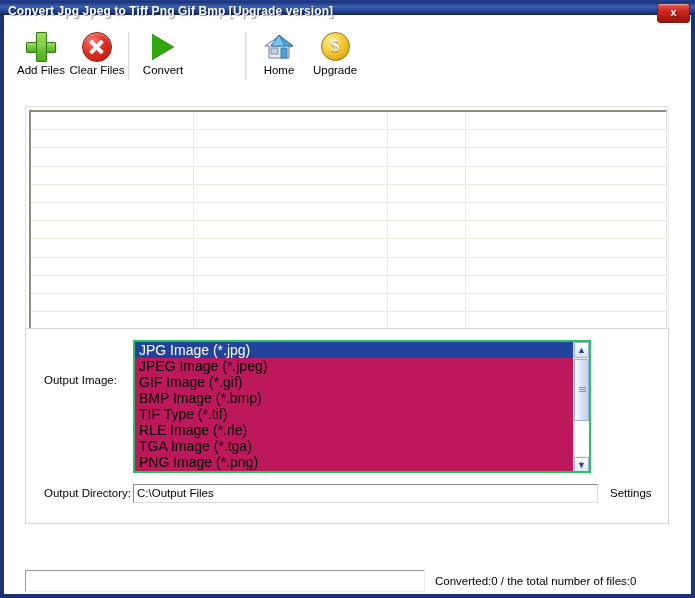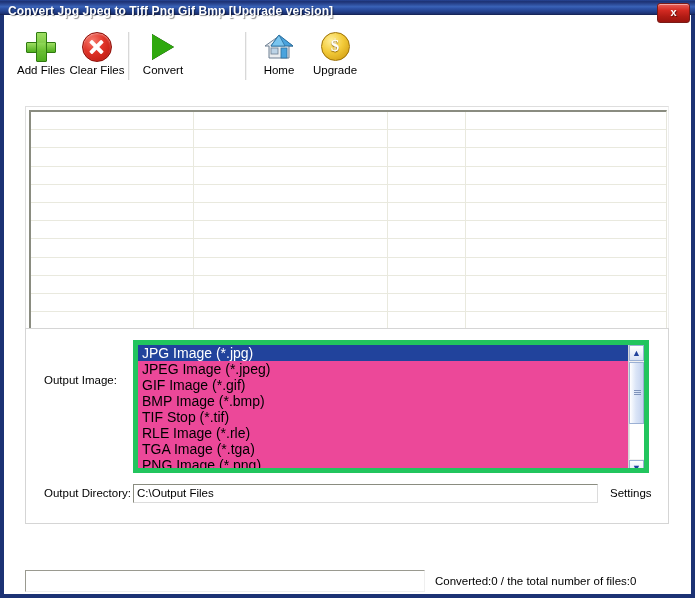--- a/index.html
+++ b/index.html
@@ -251,25 +251,25 @@
     position: absolute;
     font-size: 11.5px;
     color: #000000;
     white-space: nowrap;
   }
 
   .listbox {
     position: absolute;
     left: 107px;
     top: 11px;
-    width: 516px;
+    width: 458px;
     height: 133px;
     box-sizing: border-box;
-    border: 5px solid #22c55e;
-    background: #ec4899;
+    border: 2px solid #22c55e;
+    background: #be185d;
     overflow: hidden;
   }
   .lb-items {
     position: absolute;
     left: 0; top: 0; right: 16px;
   }
   .lb-item {
     height: 16px;
     line-height: 16px;
     font-size: 14px;
@@ -479,21 +479,21 @@
     <div class="panel">
 
       <div class="lbl" style="left:18px; top:45px;">Output Image:</div>
 
       <div class="listbox">
         <div class="lb-items" id="lb-items">
             <div class="lb-item sel">JPG Image (*.jpg)</div>
             <div class="lb-item">JPEG Image (*.jpeg)</div>
             <div class="lb-item">GIF Image (*.gif)</div>
             <div class="lb-item">BMP Image (*.bmp)</div>
-            <div class="lb-item">TIF Stop (*.tif)</div>
+            <div class="lb-item">TIF Type (*.tif)</div>
             <div class="lb-item">RLE Image (*.rle)</div>
             <div class="lb-item">TGA Image (*.tga)</div>
             <div class="lb-item">PNG Image (*.png)</div>
             <div class="lb-item">EMF Image (*.emf)</div>
           </div>
 
         <div class="vscroll">
           <div class="vs-btn up">
             <div class="vs-arrow">▲</div>
           </div>

